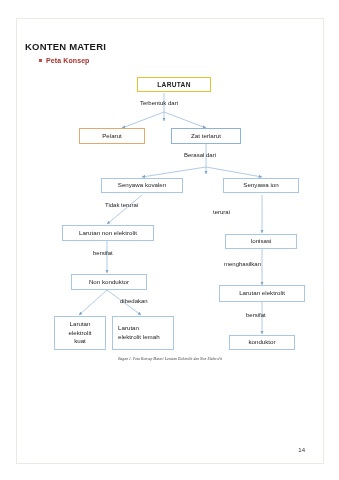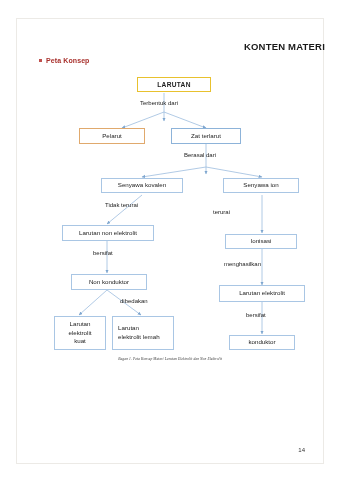--- a/index.html
+++ b/index.html
@@ -23,24 +23,24 @@
     width: 308px;
     height: 446px;
     background: #ffffff;
     border: 1px solid #eceae6;
     box-sizing: border-box;
   }
 
   
   #doc-title {
     position: absolute;
-    left: 2px;
+    left: 8px;
     top: 22px;
     width: 100%;
-    text-align: right;
+    text-align: left;
     font-size: 9.5px;
     font-weight: bold;
     color: #1a1a1a;
     letter-spacing: 0.2px;
   }
 
   #section-bullet-row {
     position: absolute;
     left: 22px;
     top: 38px;

